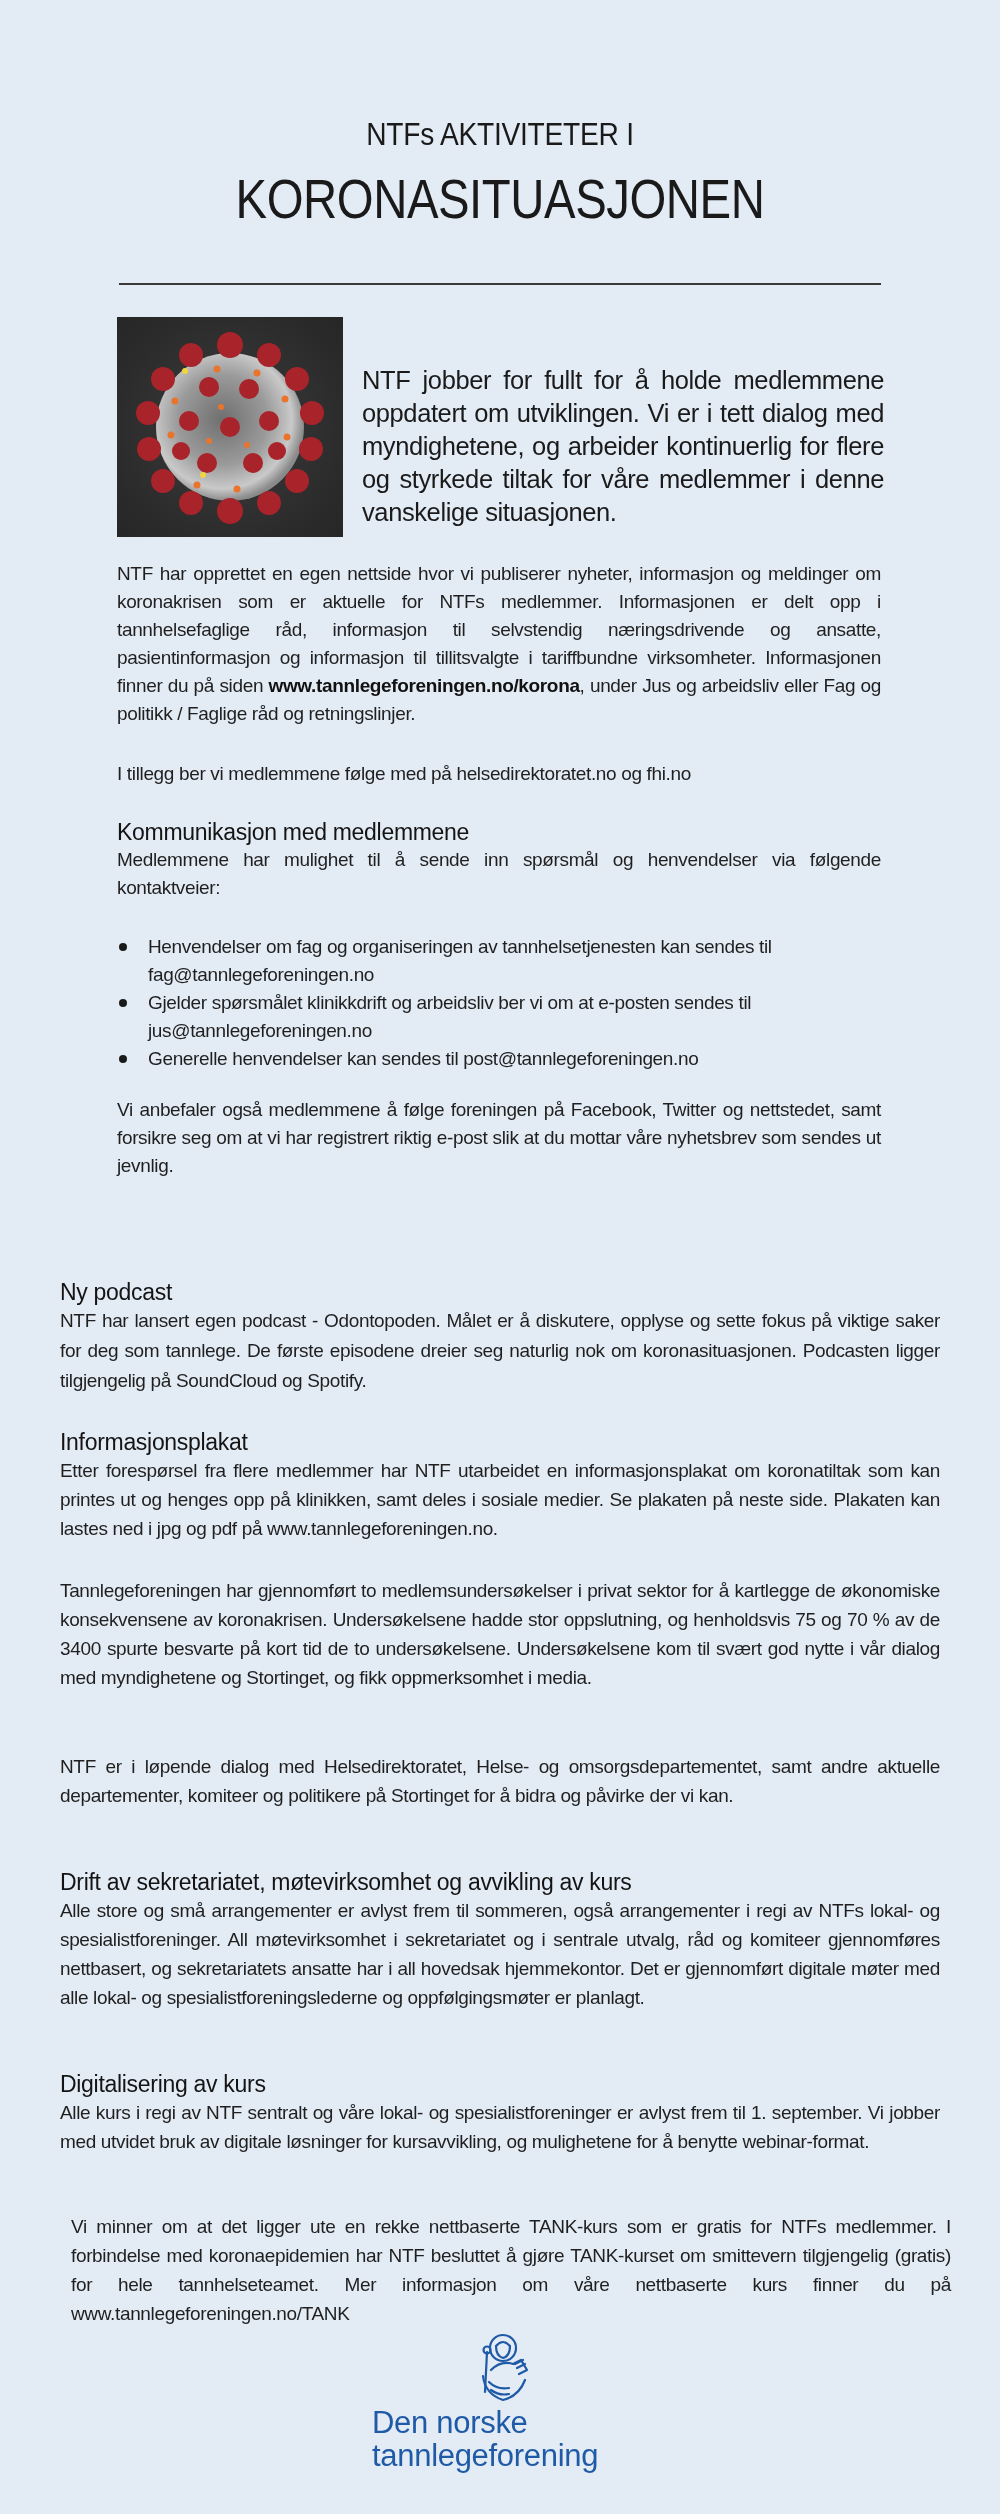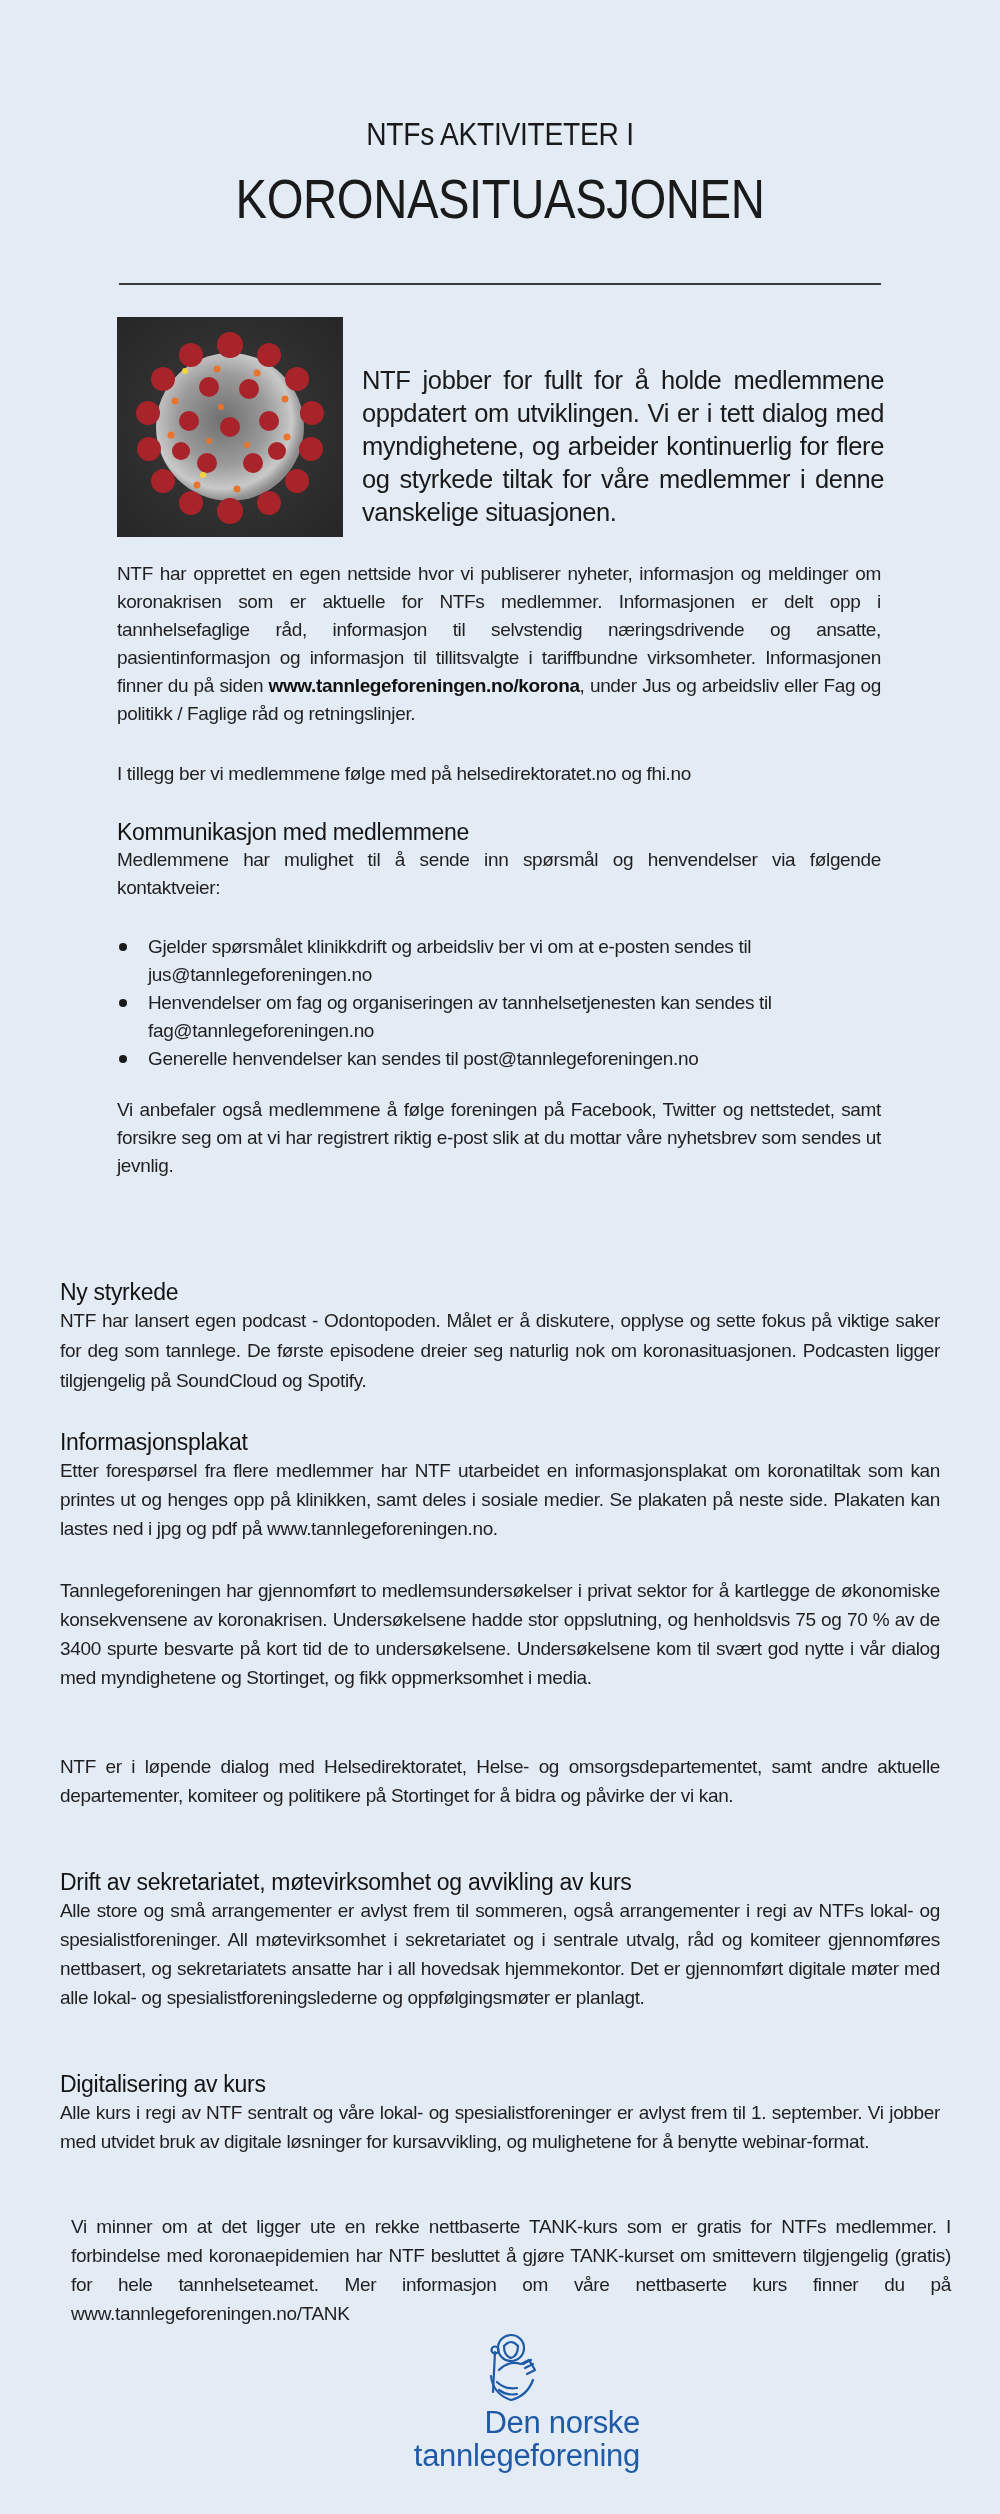--- a/index.html
+++ b/index.html
@@ -130,23 +130,23 @@
       line-height: 29px;
       color: #1f1f1f;
       letter-spacing: -0.35px;
     }
     .lower p { margin: 0; text-align: justify; }
 
     
     .logo {
       position: absolute;
       top: 2330px;
-      left: 380px;
+      left: 372px;
       width: 260px;
-      text-align: right;
+      text-align: left;
       color: #1f5aa6;
     }
     .logo-mark { display: block; margin: 0 auto; }
     .logo-text {
       font-size: 31px;
       line-height: 33px;
       color: #1f5aa6;
       letter-spacing: -0.3px;
     }
   </style>
@@ -227,42 +227,42 @@
 
   <div class="upper" style="top: 818px;">
     <h2 class="heading">Kommunikasjon med medlemmene</h2>
     <p>Medlemmene har mulighet til å sende inn spørsmål og henvendelser via følgende kontaktveier:</p>
   </div>
 
   <div class="upper" style="top: 933px;">
     <ul class="bullets">
       <li>
         <span class="dot"></span>
-        <span>Gjelder spørsmålet klinikkdrift og arbeidsliv ber vi om at e-posten sendes til</span><br>
-        <span>jus@tannlegeforeningen.no</span>
+        <span>Henvendelser om fag og organiseringen av tannhelsetjenesten kan sendes til</span><br>
+        <span>fag@tannlegeforeningen.no</span>
       </li>
       <li>
         <span class="dot"></span>
-        <span>Henvendelser om fag og organiseringen av tannhelsetjenesten kan sendes til</span><br>
-        <span>fag@tannlegeforeningen.no</span>
+        <span>Gjelder spørsmålet klinikkdrift og arbeidsliv ber vi om at e-posten sendes til</span><br>
+        <span>jus@tannlegeforeningen.no</span>
       </li>
       <li>
         <span class="dot"></span>
         <span>Generelle henvendelser kan sendes til</span>
         <span>post@tannlegeforeningen.no</span>
       </li>
     </ul>
   </div>
 
   <div class="upper" style="top: 1096px;">
     <p>Vi anbefaler også medlemmene å følge foreningen på Facebook, Twitter og nettstedet, samt forsikre seg om at vi har registrert riktig e-post slik at du mottar våre nyhetsbrev som sendes ut jevnlig.</p>
   </div>
 
   <div class="lower" style="top: 1278px;">
-    <h2 class="heading">Ny styrkede</h2>
+    <h2 class="heading">Ny podcast</h2>
     <p style="line-height: 30px;">NTF har lansert egen podcast - Odontopoden. Målet er å diskutere, opplyse og sette fokus på viktige saker for deg som tannlege. De første episodene dreier seg naturlig nok om koronasituasjonen. Podcasten ligger tilgjengelig på SoundCloud og Spotify.</p>
   </div>
 
   <div class="lower" style="top: 1428px;">
     <h2 class="heading">Informasjonsplakat</h2>
     <p>Etter forespørsel fra flere medlemmer har NTF utarbeidet en informasjonsplakat om koronatiltak som kan printes ut og henges opp på klinikken, samt deles i sosiale medier. Se plakaten på neste side. Plakaten kan lastes ned i jpg og pdf på www.tannlegeforeningen.no.</p>
   </div>
 
   <div class="lower" style="top: 1576px;">
     <p>Tannlegeforeningen har gjennomført to medlemsundersøkelser i privat sektor for å kartlegge de økonomiske konsekvensene av koronakrisen. Undersøkelsene hadde stor oppslutning, og henholdsvis 75 og 70 % av de 3400 spurte besvarte på kort tid de to undersøkelsene. Undersøkelsene kom til svært god nytte i vår dialog med myndighetene og Stortinget, og fikk oppmerksomhet i media.</p>

